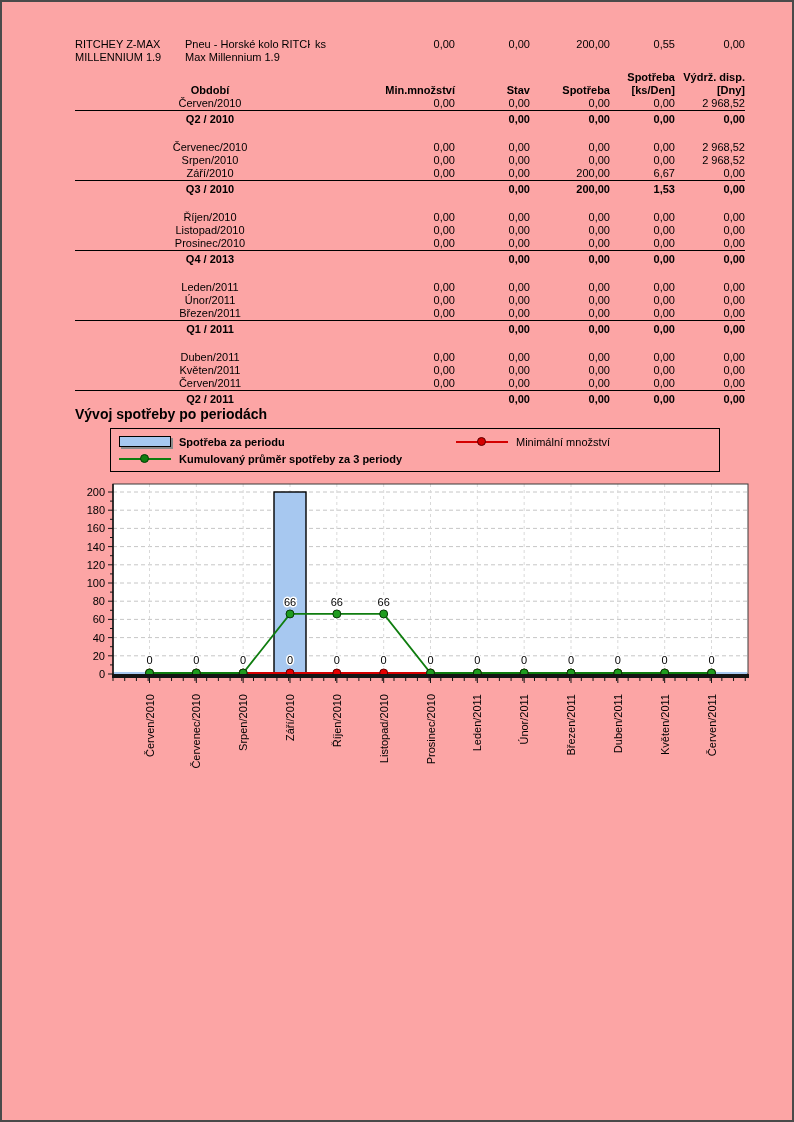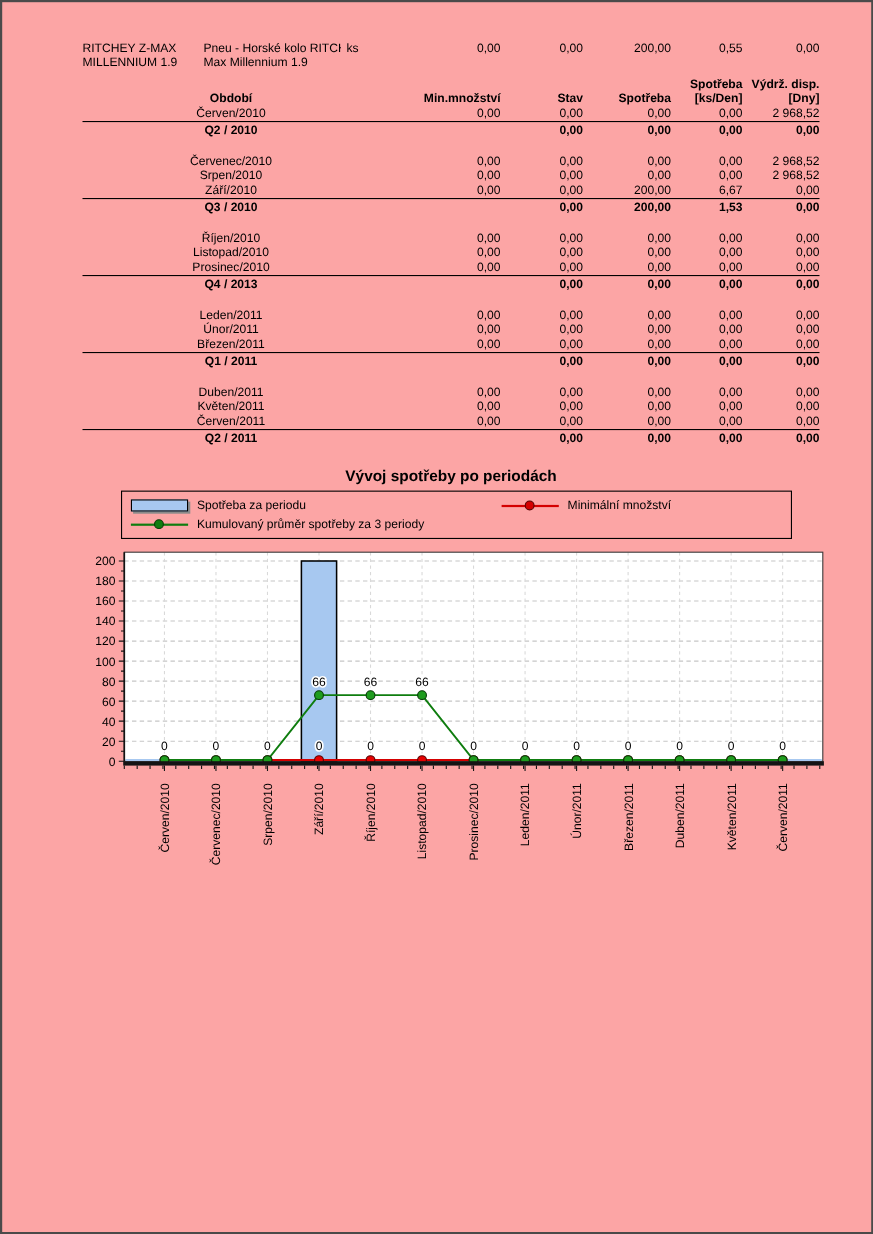--- a/index.html
+++ b/index.html
@@ -22,28 +22,28 @@
   .hdr{font-weight:bold;}
   .prow{margin-bottom:7px;}
   .p-code{width:110px;}
   .p-desc{width:125px;}
   .p-desc .nowrap{white-space:nowrap;overflow:hidden;}
   .p-unit{width:35px;padding-left:5px;box-sizing:border-box;}
   .section{margin-bottom:15px;}
   .section:last-child{margin-bottom:0;}
   .total-row{border-top:1px solid #000;font-weight:bold;padding-top:2px;}
   
-  .chart-title{margin-top:18px;text-align:center;font-weight:bold;font-size:14px;}
+  .chart-title{margin-top:0;text-align:left;font-weight:bold;font-size:14px;}
   .legend{
     margin:6px 0 0 35px;width:610px;box-sizing:border-box;
     border:1px solid #000;padding:4px 8px;
   }
   .legend-row{display:flex;align-items:center;height:17px;}
   .legend-item{display:flex;align-items:center;}
-  .legend-item.first{width:337px;}
+  .legend-item.first{width:337px;font-weight:bold;}
   .legend-label{margin-left:8px;}
   .swatch-bar{
     width:52px;height:11px;background:#a7c8f0;border:1px solid #000;
     box-shadow:2px 2px 0 #8a8a8a;box-sizing:border-box;
   }
   .swatch-line{position:relative;width:52px;height:11px;}
   .swatch-line .sw-track{position:absolute;left:0;right:0;top:5px;height:2px;}
   .swatch-line .sw-dot{
     position:absolute;left:21px;top:1px;width:9px;height:9px;border-radius:50%;
     box-sizing:border-box;border:1px solid #000;

